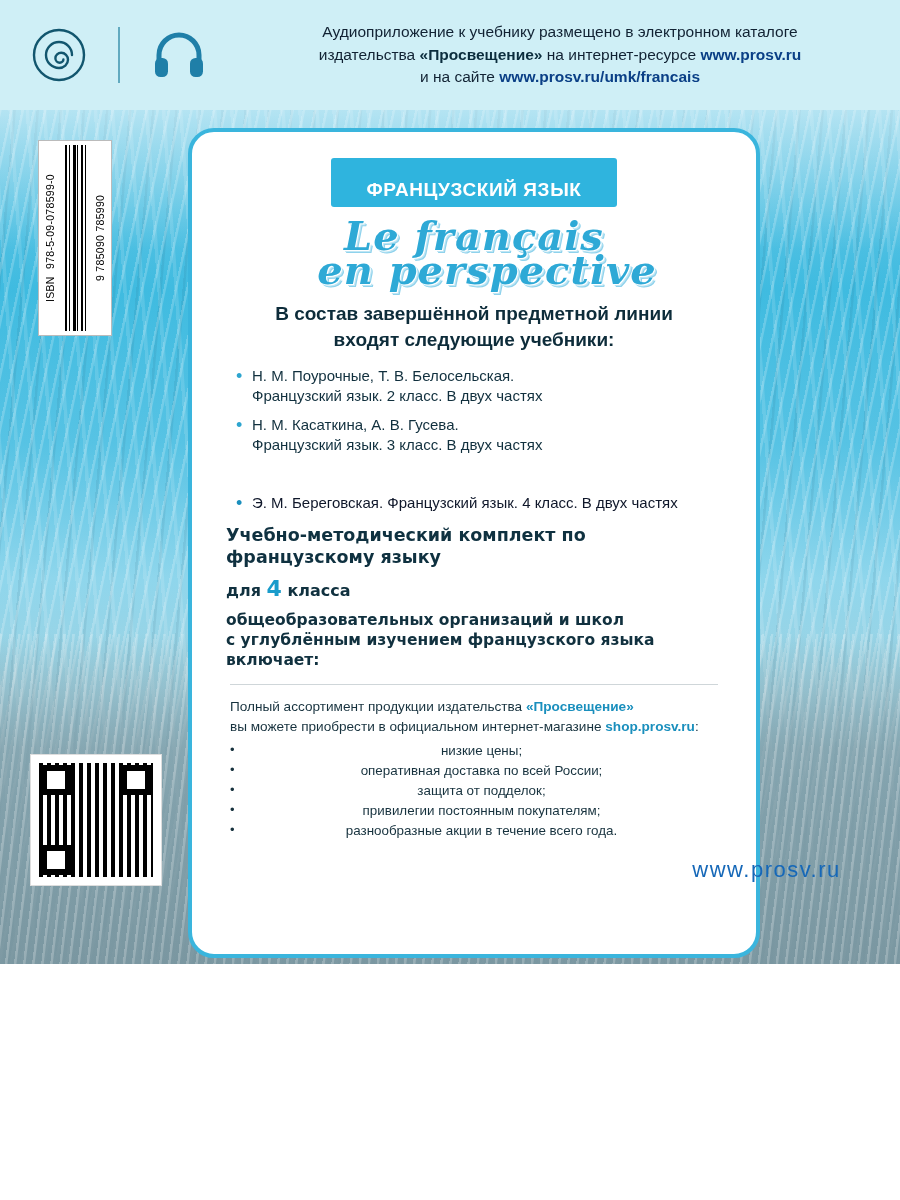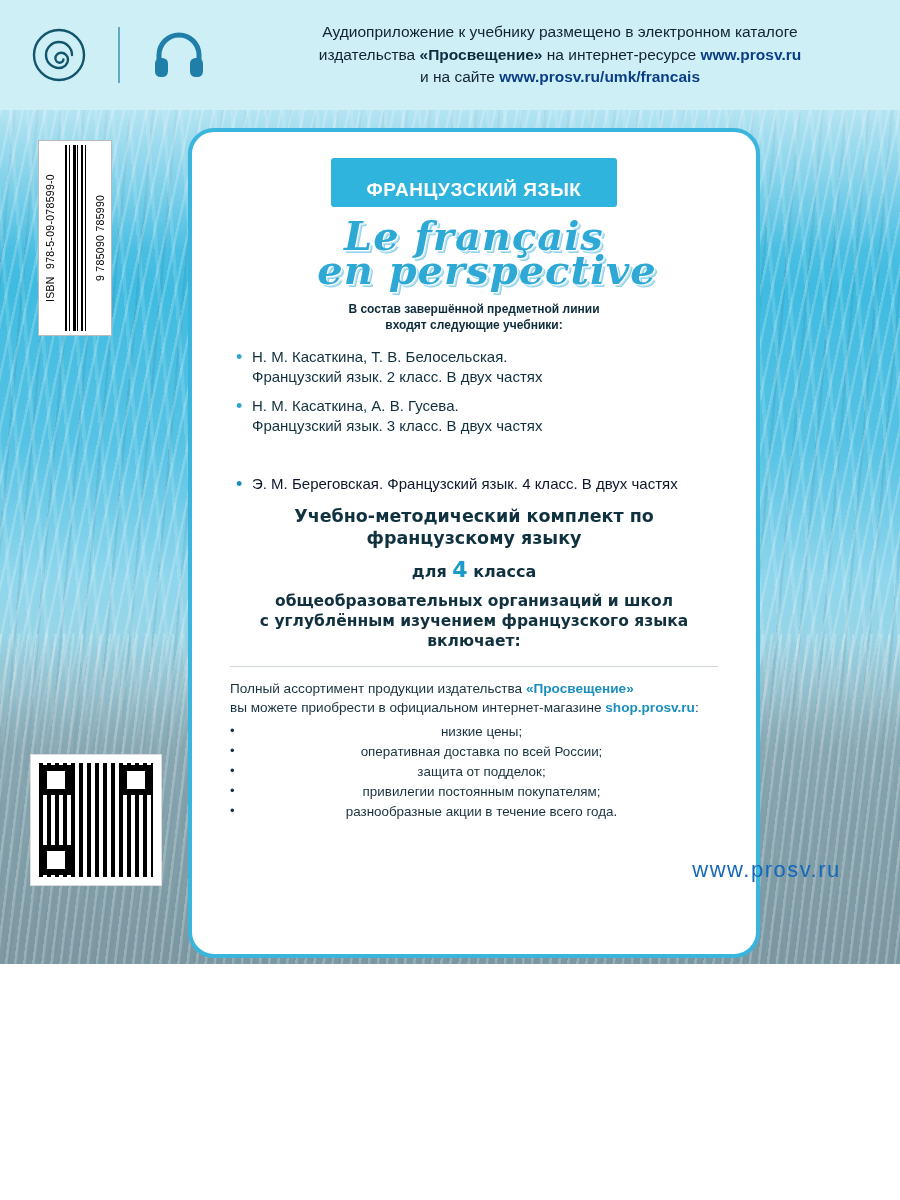--- a/index.html
+++ b/index.html
@@ -136,37 +136,37 @@
     font-style: italic; font-weight: bold;
     color: #2ea9d6;
     line-height: .95;
     text-shadow: 1px 1px 0 #ffffff, 2px 2px 0 #bfe6f4, 3px 3px 0 #8fd2ec;
   }
   .logo-fr .l1 { font-size: 40px; letter-spacing: 1px; display:block; }
   .logo-fr .l2 { font-size: 40px; letter-spacing: 1px; display:block; margin-left: 26px; margin-top: -4px;}
 
   .lead {
     text-align: center; color: #0d2c3a;
-    font-size: 12px; font-weight: bold; line-height: 1.35;
+    font-size: 19px; font-weight: bold; line-height: 1.35;
     margin-top: 12px;
   }
   ul.books { list-style: none; margin: 14px 0 0 6px; }
   ul.books li {
     position: relative; padding-left: 20px; margin-bottom: 10px;
     font-size: 15px; line-height: 1.3; color: #11303e;
   }
   ul.books li::before {
     content: "•"; position: absolute; left: 4px; top: -1px;
     color: #2da5cf; font-size: 18px;
   }
   ul.books li.accent { color: #0f172a; font-weight: normal; margin-top: 39px; }
   ul.books li.accent::before { color: #1a8fbd; }
 
   .umk {
-    text-align: center; margin-top: 12px;
+    margin-top: 12px;
     font-family: "DejaVu Sans", sans-serif;
     font-weight: bold; color: #0f3140;
     font-size: 17.5px; line-height: 1.25;
   }
   .umk .grade-line {
     margin-top: 6px; font-size: 16px; font-weight: bold; color: #10313f;
   }
   .umk .grade-num { color: #1a9ccb; font-size: 22px; }
   .umk .sub {
     margin-top: 8px; font-size: 15.5px; font-weight: bold; color: #11313f; line-height: 1.3;
@@ -256,21 +256,21 @@
       <span class="l2">en perspective</span>
     </div>
 
     <div class="lead">
       <div>В состав завершённой предметной линии</div>
       <div>входят следующие учебники:</div>
     </div>
 
     <ul class="books">
       <li>
-        <span>Н. М. Касаткина, Т. В. Белосельская.</span><br>
+        <span>Н. М. Поурочные, Т. В. Белосельская.</span><br>
         <span>Французский язык. 2 класс. В двух частях</span>
       </li>
       <li>
         <span>Н. М. Касаткина, А. В. Гусева.</span><br>
         <span>Французский язык. 3 класс. В двух частях</span>
       </li>
       <li class="accent">
         <span>Э. М. Береговская. Французский язык. 4 класс. В двух частях</span>
       </li>
     </ul>

